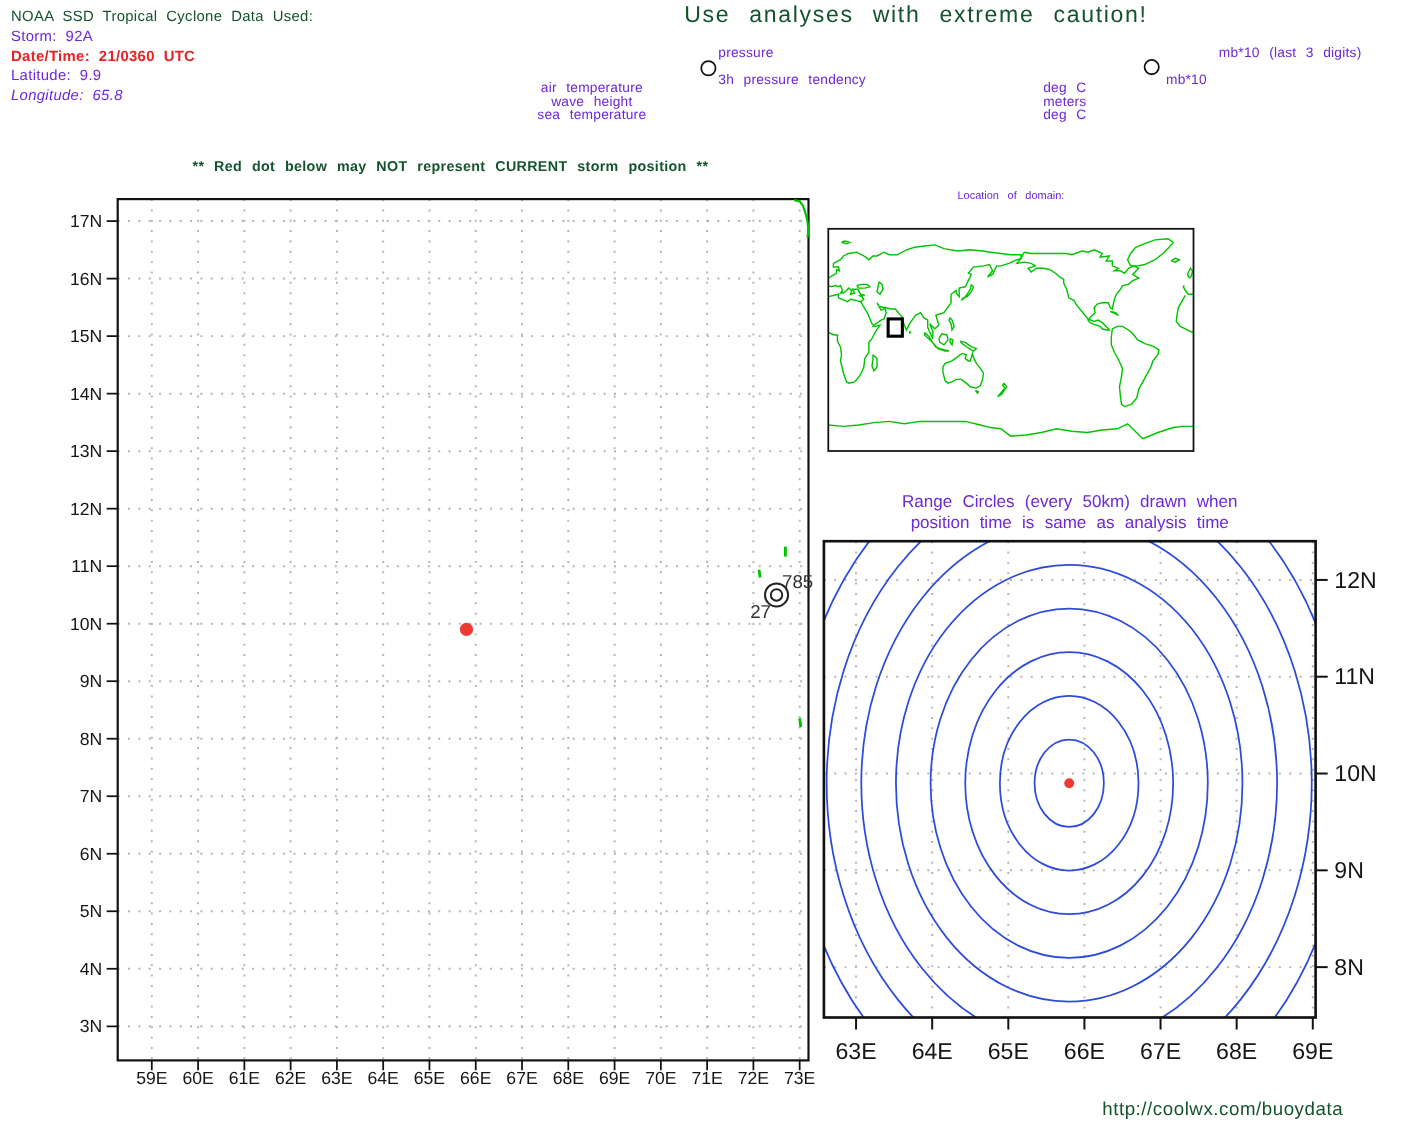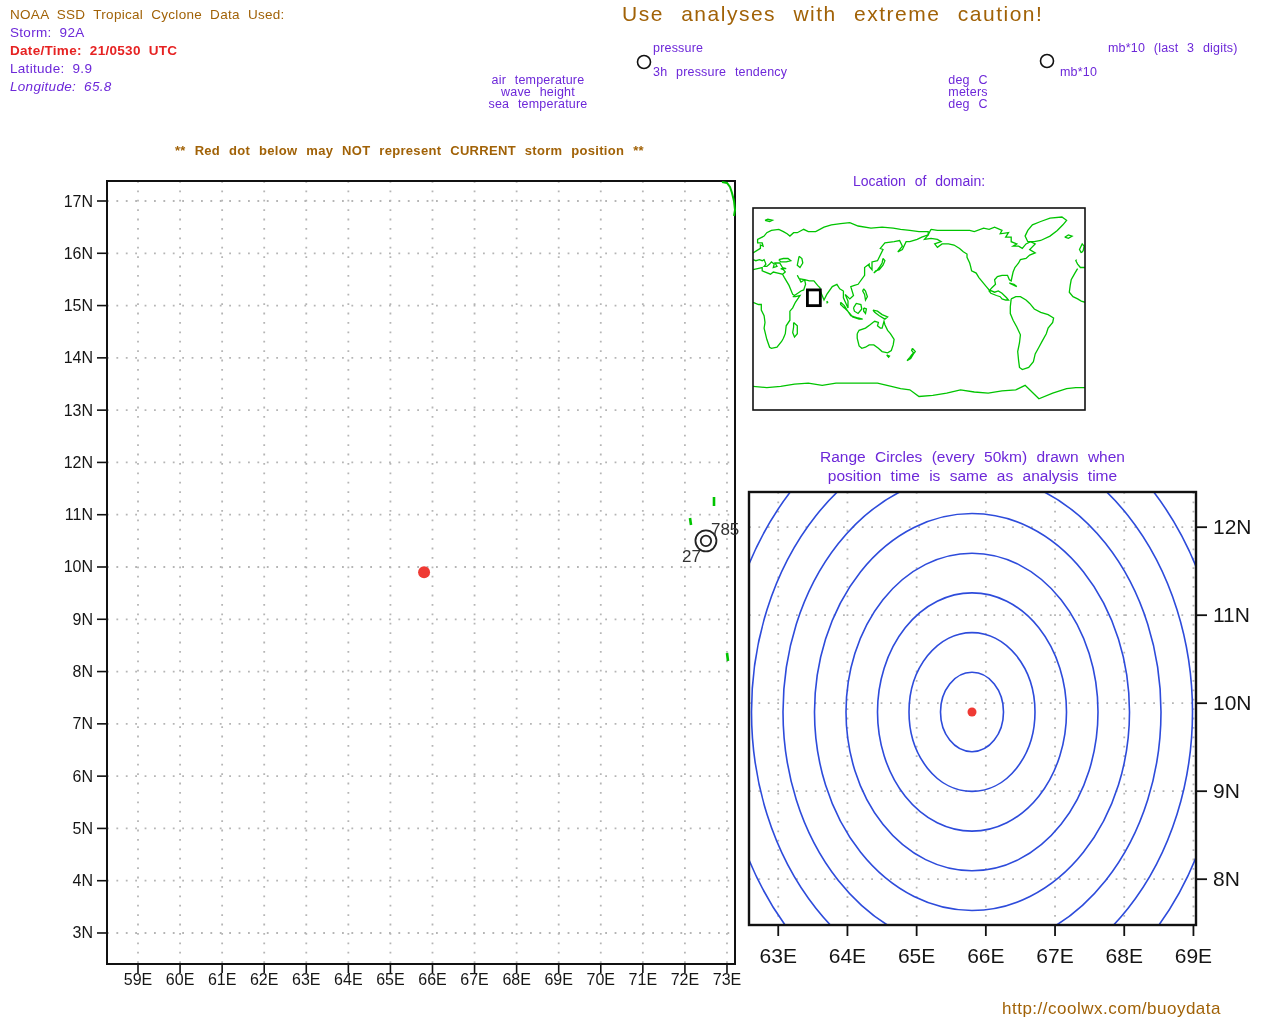--- a/index.html
+++ b/index.html
@@ -1,39 +1,39 @@
 <!DOCTYPE html>
 <html><head>
 <meta charset="utf-8">
 <style>
   html,body{margin:0;padding:0;background:#ffffff;}
   #page{position:relative;width:1280px;height:1024px;background:#ffffff;overflow:hidden;
         font-family:"Liberation Sans",sans-serif;}
   .t{position:absolute;white-space:pre;color:#6d28d9;}
   .hdr{font-size:13.5px;line-height:18px;letter-spacing:.3px;word-spacing:4px;}
-  .salmon{color:#a16207;}
+  .salmon{color:#14532d;}
   .boldred{color:#e62222;font-weight:bold;}
   .caution{font-size:21px;letter-spacing:1.5px;word-spacing:10px;}
   .leg{font-size:12.5px;letter-spacing:.2px;word-spacing:5px;}
   .leg-r{text-align:center;margin-top:32px;}
   .warn{font-size:13px;letter-spacing:.3px;word-spacing:5px;font-weight:bold;}
-  .inset-title{font-size:14px;text-align:center;word-spacing:5px;}
+  .inset-title{font-size:10px;text-align:center;word-spacing:5px;}
   .range-title{font-size:15.5px;line-height:19px;text-align:center;word-spacing:5px;}
   .footer-title{font-size:30px;color:#454545;letter-spacing:2.5px;word-spacing:14px;}
   .url{font-size:17px;letter-spacing:.5px;word-spacing:2px;}
   svg{position:absolute;left:0;top:0;}
 </style>
 </head>
 <body>
 
 <div id="page">
 
   <div class="t hdr salmon" style="left:10px;top:6px;">NOAA SSD Tropical Cyclone Data Used:</div>
   <div class="t hdr" style="left:10px;top:24px;">Storm: 92A</div>
-  <div class="t hdr boldred" style="left:10px;top:42px;">Date/Time: 21/0530 UTC</div>
+  <div class="t hdr boldred" style="left:10px;top:42px;">Date/Time: 21/0360 UTC</div>
   <div class="t hdr" style="left:10px;top:60px;">Latitude: 9.9</div>
   <div class="t hdr" style="left:10px;top:78px;font-style:italic;">Longitude: 65.8</div>
 
   <div class="t caution salmon" style="left:622px;top:2px;">Use analyses with extreme caution!</div>
 
   <div class="t leg leg-r" style="left:448px;top:41px;width:180px;">air temperature</div>
   <div class="t leg leg-r" style="left:448px;top:53px;width:180px;">wave height</div>
   <div class="t leg leg-r" style="left:448px;top:65px;width:180px;">sea temperature</div>
   <svg width="18" height="18" style="left:635px;top:53px;">
     <circle cx="9" cy="9" r="6.5" fill="none" stroke="#111" stroke-width="1.6"></circle>

